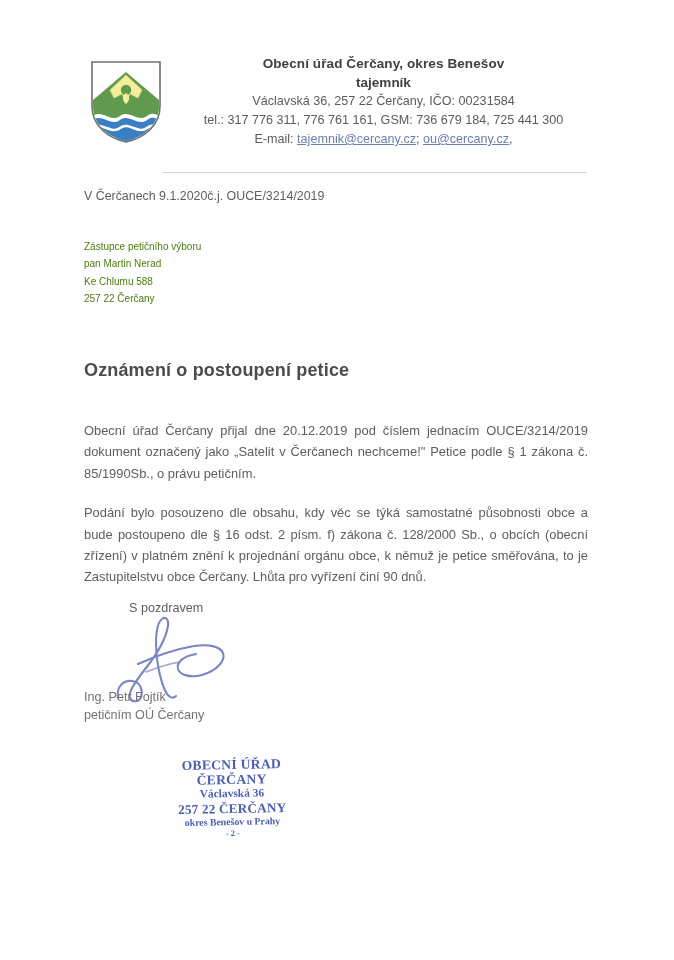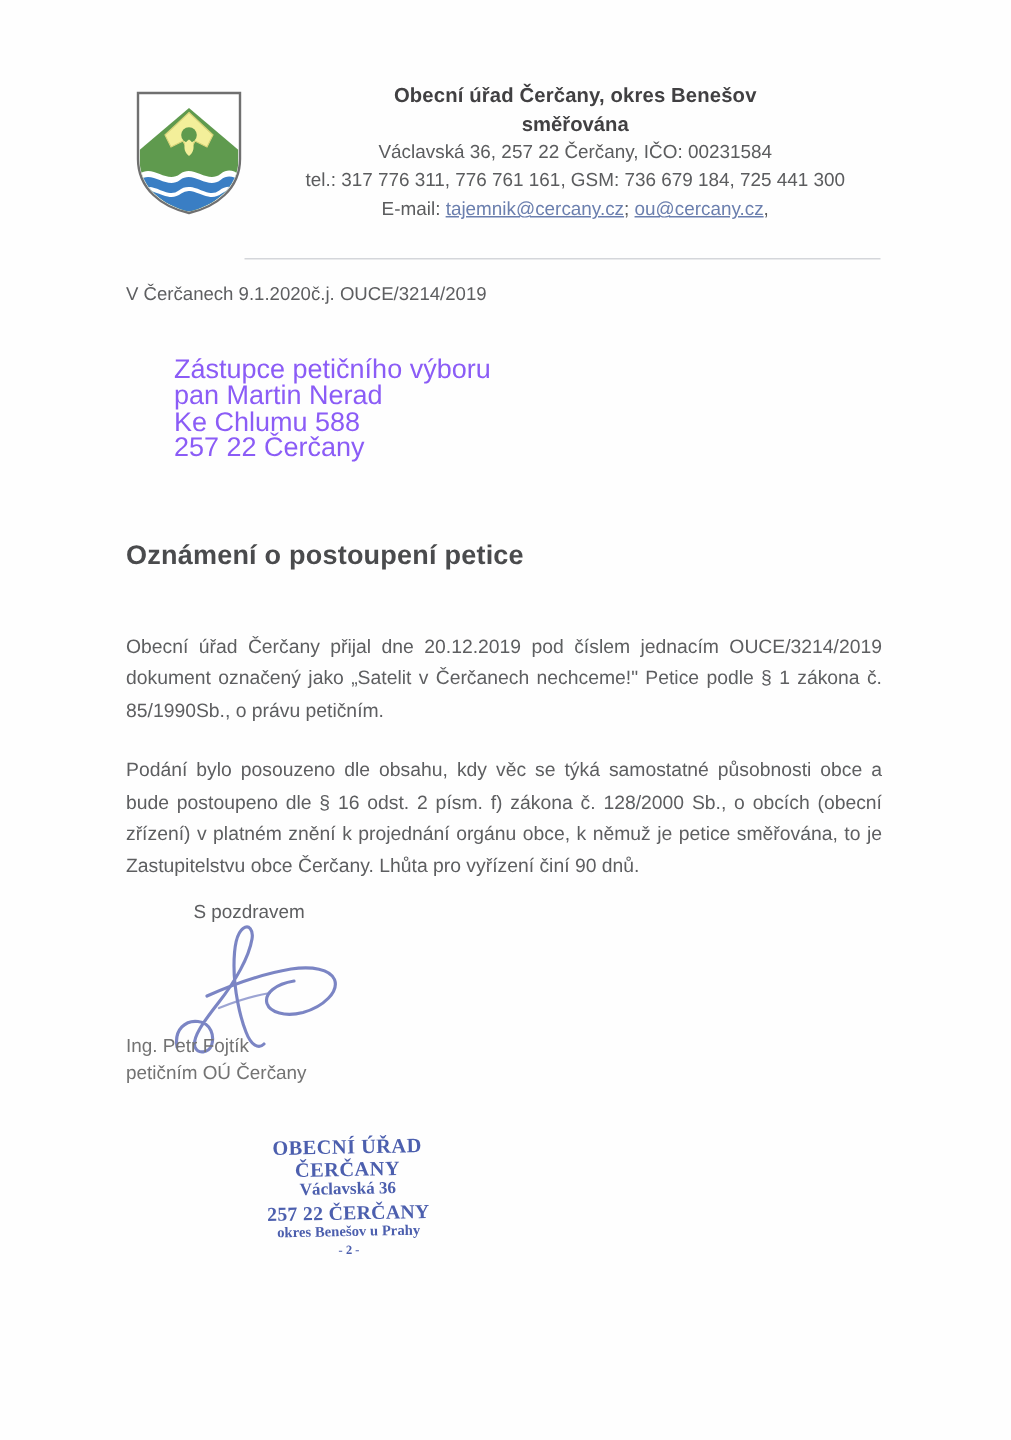--- a/index.html
+++ b/index.html
@@ -94,24 +94,23 @@
     justify-content: flex-start;
     font-size: 12.4px;
     color: #5d5e60;
   }
 
   
   .recipient {
     position: absolute;
     left: 84px;
     top: 238px;
-    font-size: 18px;
+    font-size: 10px;
     line-height: 17.4px;
-    color: #8b5cf6;
-    margin-left: 32px;
+    color: #4d7c0f;
   }
 
   
   .subject {
     position: absolute;
     left: 84px;
     top: 360px;
     font-size: 18px;
     font-weight: bold;
     color: #4a4b4d;
@@ -221,21 +220,21 @@
                    L69 64 C66 62 62 60 57 64 C48 71 39 57 30 64 C21 71 12 57 3 64 Z" fill="#ffffff"></path>
           <path d="M3 60 C12 53 21 67 30 60 C39 53 48 67 57 60 C62 56 66 58 69 60
                    L69 82 L3 82 Z" fill="#3a7ec4"></path>
           <path d="M3 68 C12 61 21 75 30 68 C39 61 48 75 57 68 C62 64 66 66 69 68" fill="none" stroke="#ffffff" stroke-width="2.6"></path>
         </g>
       </svg>
     </div>
 
     <div class="letterhead-text">
       <div class="lh-line1">Obecní úřad Čerčany, okres Benešov</div>
-      <div class="lh-line2">směřována</div>
+      <div class="lh-line2">tajemník</div>
       <div class="lh-line3">Václavská 36, 257 22  Čerčany, IČO: 00231584</div>
       <div class="lh-line4">tel.: 317 776 311, 776 761 161, GSM: 736 679 184, 725 441 300</div>
       <div class="lh-line5">
         <span>E-mail:</span>
         <a class="mail-link" href="#">tajemnik@cercany.cz</a><span>;</span>
         <a class="mail-link" href="#">ou@cercany.cz</a><span>,</span>
       </div>
     </div>
   </div>
 

